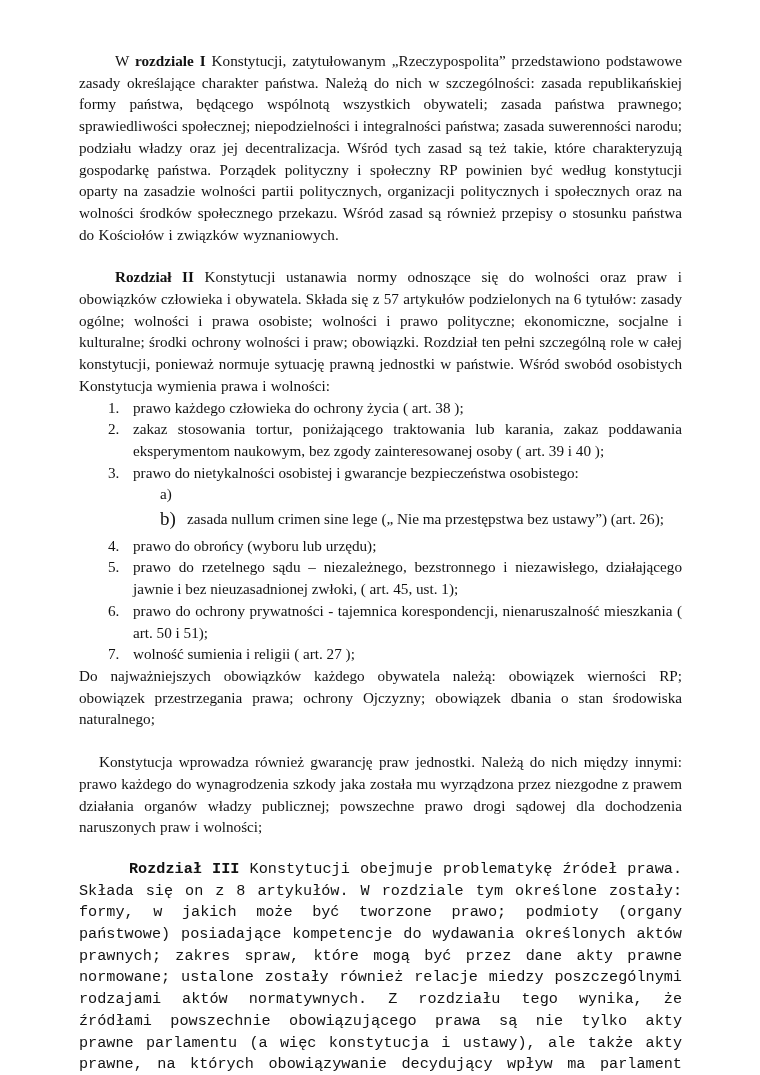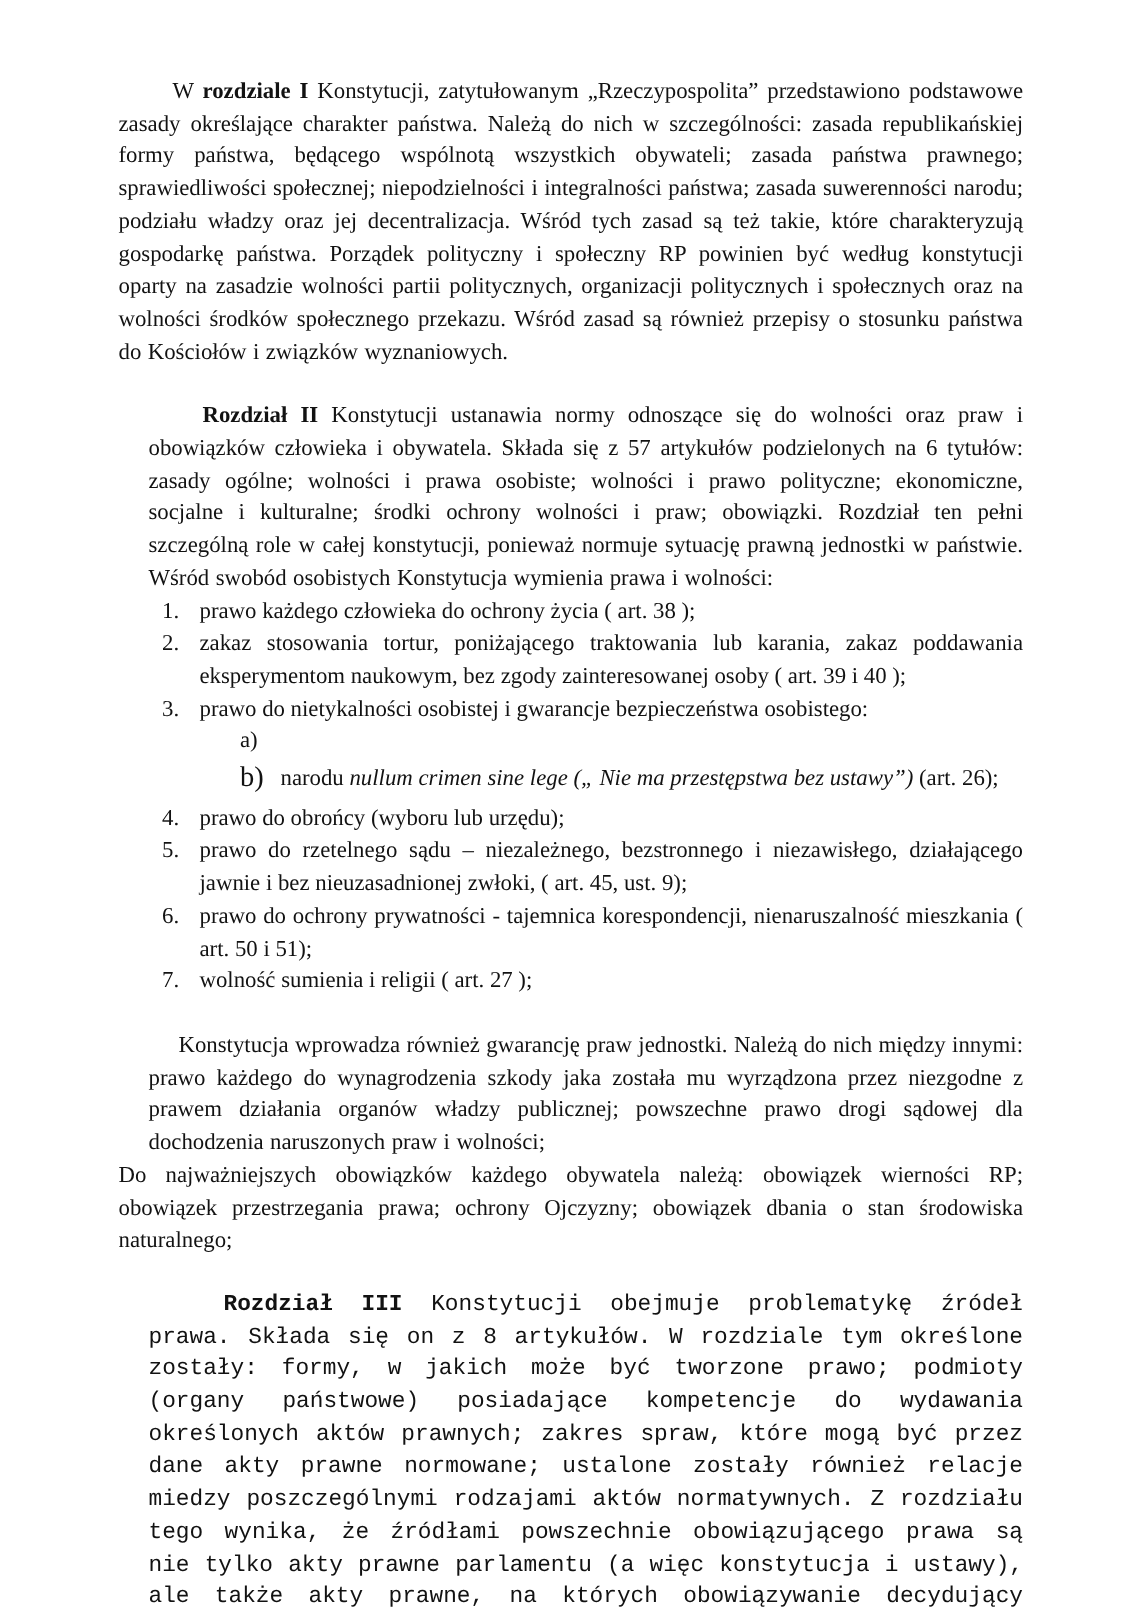--- a/index.html
+++ b/index.html
@@ -27,23 +27,23 @@
   }
   .para {
     margin: 0;
     text-align: justify;
     hyphens: none;
     word-spacing: 0.5px;
   }
   .indent-lg  { text-indent: 50px; font-family: Liberation Mono, monospace; }
   .indent-md  { text-indent: 36px; }
   .indent-sm  { text-indent: 20px; }
-  .gap-before { margin-top: 21px; margin-left: 20px; }
+  .gap-before { margin-top: 21px; }
   .b { font-weight: bold; }
-  .i { font-style: italic; }
+  .i { }
 
   .list { margin: 0; }
   .li { display: flex; }
   .li .num {
     flex: 0 0 54px;
     box-sizing: border-box;
     padding-left: 29px;
   }
   .li .txt {
     flex: 1 1 auto;
@@ -81,41 +81,41 @@
         </div>
         <div class="li">
           <span class="num">3.</span>
           <div class="txt">prawo do nietykalności osobistej i gwarancje bezpieczeństwa osobistego:</div>
         </div>
         <div class="li sub">
           <span class="num">a)</span>
         </div>
         <div class="li sub big-row">
           <span class="num">b)</span>
-          <div class="txt"><span>narodu </span><span class="i">nullum crimen sine lege („ Nie ma przestępstwa bez ustawy”)</span><span> (art. 26);</span></div>
+          <div class="txt"><span>zasada </span><span class="i">nullum crimen sine lege („ Nie ma przestępstwa bez ustawy”)</span><span> (art. 26);</span></div>
         </div>
         <div class="li">
           <span class="num">4.</span>
           <div class="txt">prawo do obrońcy (wyboru lub urzędu);</div>
         </div>
         <div class="li">
           <span class="num">5.</span>
-          <div class="txt">prawo do rzetelnego sądu – niezależnego, bezstronnego i niezawisłego, działającego jawnie i bez nieuzasadnionej zwłoki, ( art. 45, ust. 9);</div>
+          <div class="txt">prawo do rzetelnego sądu – niezależnego, bezstronnego i niezawisłego, działającego jawnie i bez nieuzasadnionej zwłoki, ( art. 45, ust. 1);</div>
         </div>
         <div class="li">
           <span class="num">6.</span>
           <div class="txt">prawo do ochrony prywatności - tajemnica korespondencji, nienaruszalność mieszkania ( art. 50 i 51);</div>
         </div>
         <div class="li">
           <span class="num">7.</span>
           <div class="txt">wolność sumienia i religii ( art. 27 );</div>
         </div>
       </div>
 
+    <p class="para"><span>Do najważniejszych obowiązków każdego obywatela należą: obowiązek wierności RP; obowiązek przestrzegania prawa; ochrony Ojczyzny; obowiązek dbania o stan środowiska naturalnego;</span></p>
+
     <p class="para indent-sm gap-before"><span>Konstytucja wprowadza również gwarancję praw jednostki. Należą do nich między innymi: prawo każdego do wynagrodzenia szkody jaka została mu wyrządzona przez niezgodne z prawem działania organów władzy publicznej; powszechne prawo drogi sądowej dla dochodzenia naruszonych praw i wolności;</span></p>
-
-    <p class="para"><span>Do najważniejszych obowiązków każdego obywatela należą: obowiązek wierności RP; obowiązek przestrzegania prawa; ochrony Ojczyzny; obowiązek dbania o stan środowiska naturalnego;</span></p>
 
     <p class="para indent-lg gap-before"><span class="b">Rozdział III</span><span> Konstytucji obejmuje problematykę źródeł prawa. Składa się on z 8 artykułów. W rozdziale tym określone zostały: formy, w jakich może być tworzone prawo; podmioty (organy państwowe) posiadające kompetencje do wydawania określonych aktów prawnych; zakres spraw, które mogą być przez dane akty prawne normowane; ustalone zostały również relacje miedzy poszczególnymi rodzajami aktów normatywnych. Z rozdziału tego wynika, że źródłami powszechnie obowiązującego prawa są nie tylko akty prawne parlamentu (a więc konstytucja i ustawy), ale także akty prawne, na których obowiązywanie decydujący wpływ ma parlament (umowy międzynarodowe ratyfikowane za zgodą parlamentu). Konstytucja RP wprowadziła zasadę jawności i powszechności dostępu do prawa wprowadzając wymóg ogłaszania aktów prawnych. Bez tego wymogu akt prawny nie może wejść w życie.</span></p>
 
   </div>
 
 </div>
 
 </body></html>

